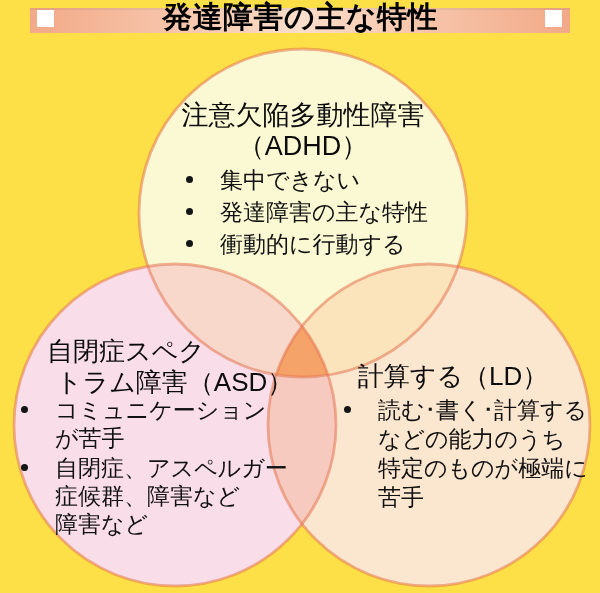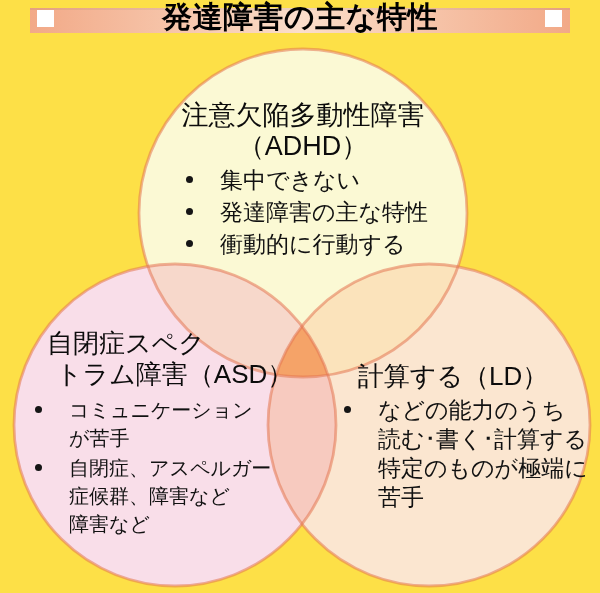--- a/index.html
+++ b/index.html
@@ -21,31 +21,31 @@
   }
 
   
   .venn-svg{position:absolute;left:0;top:0;}
 
   
   .tblock{position:absolute;}
   .c-title{font-weight:400;color:#0c0c0c;}
   .c-title .tl{display:block;}
   .adhd-title{left:153px;top:100px;width:300px;text-align:center;font-size:27px;line-height:31px;}
-  .asd-title{left:47px;top:328px;font-size:26px;line-height:31px;}
+  .asd-title{left:47px;top:336px;font-size:26px;line-height:31px;}
   .asd-title .tl2{padding-left:9px;text-align:right;}
   .ld-title{left:338px;top:361px;width:230px;text-align:center;font-size:26px;line-height:31px;}
 
   .bullets{position:absolute;}
   .bullet{display:flex;align-items:flex-start;gap:20px;}
   .dot{flex:none;width:7px;height:7px;border-radius:50%;background:#151515;margin:10px 7px 0 0;}
   .lines .ln{display:block;}
   .adhd-bullets{left:186px;top:166px;font-size:23px;line-height:28px;}
   .adhd-bullets .bullet{margin-bottom:4px;}
-  .asd-bullets{left:35px;top:396px;font-size:20px;line-height:28px;}
+  .asd-bullets{left:21px;top:396px;font-size:23px;line-height:28px;}
   .asd-bullets .bullet{margin-bottom:2px;}
   .ld-bullets{left:344px;top:396px;font-size:23px;line-height:29px;}
 </style>
 </head>
 <body>
 
 <div class="stage">
 
   <svg class="venn-svg" width="600" height="593" viewBox="0 0 600 593">
     <defs>
@@ -137,21 +137,21 @@
     </div>
   </div>
 
   <div class="tblock c-title ld-title">
     <span class="tl">計算する（LD）</span>
   </div>
   <div class="bullets ld-bullets">
     <div class="bullet">
       <span class="dot"></span>
       <span class="lines">
+        <span class="ln">読む･書く･計算する</span>
         <span class="ln">などの能力のうち</span>
-        <span class="ln">読む･書く･計算する</span>
         <span class="ln">特定のものが極端に</span>
         <span class="ln">苦手</span>
       </span>
     </div>
   </div>
 
 </div>
 
 </body></html>

